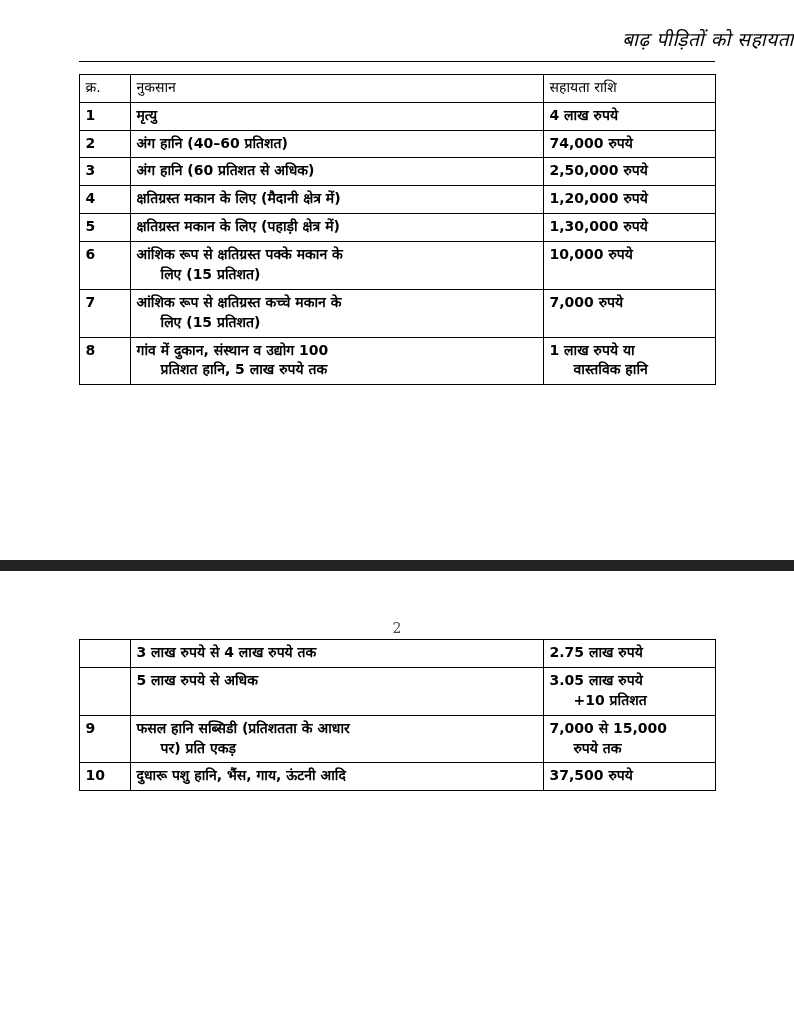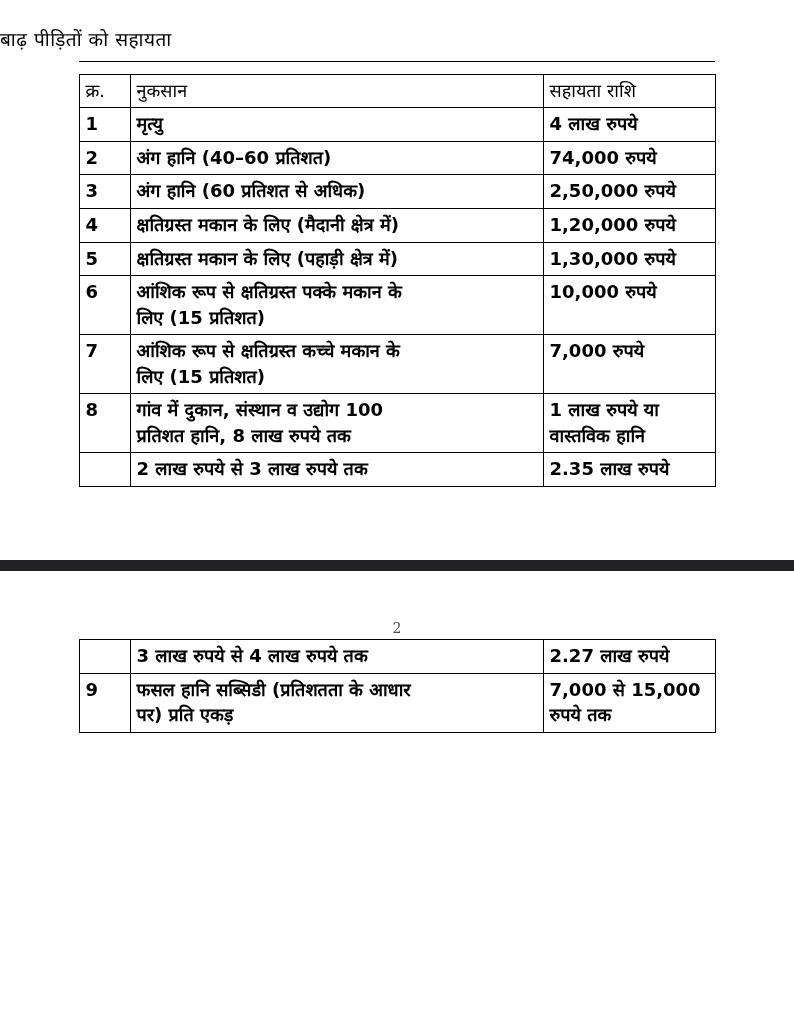--- a/index.html
+++ b/index.html
@@ -28,27 +28,28 @@
   .divider-band {
     position: absolute;
     left: 0;
     top: 560px;
     width: 794px;
     height: 11px;
     background: #222225;
   }
 
   .doc-title {
-    text-align: left;
+    text-align: right;
     font-size: 19px;
     font-weight: 400;
     letter-spacing: 0.5px;
     margin: 0;
     padding-top: 28px;
     line-height: 1.2;
+    font-style: italic;
   }
 
   .title-rule {
     width: 636px;
     margin: 10px auto 0 auto;
     border-top: 1.6px solid #000;
     height: 0;
   }
 
   .page-number {
@@ -69,21 +70,21 @@
     border: 1.7px solid #000;
   }
   .table-wrap-one { padding-top: 12px; }
   .table-wrap-two { padding-top: 0; }
 
   table.aid-table td,
   table.aid-table th {
     border: 1.2px solid #000;
     vertical-align: top;
     padding: 3px 5px 4px 6px;
-    font-size: 18px;
+    font-size: 14px;
     line-height: 1.42;
     font-weight: 700;
     text-align: left;
   }
 
   table.aid-table th {
     font-weight: 400;
   }
   table.aid-table th.col-sn,
   table.aid-table th.col-loss,
@@ -104,21 +105,21 @@
     text-align: justify;
     text-align-last: left;
     -moz-text-align-last: left;
   }
   td.col-amt.justify {
     text-align: justify;
     text-align-last: left;
     -moz-text-align-last: left;
   }
 
-  td .line2 { display: block; }
+  td .line2 { display: block; margin-left: 24px; }
 </style>
 </head>
 <body>
 
 <div class="page page-one">
 
   <h1 class="doc-title">बाढ़ पीड़ितों को सहायता</h1>
 
   <div class="title-rule"></div>
 
@@ -167,27 +168,22 @@
             <td class="col-loss justify">आंशिक रूप से क्षतिग्रस्त पक्के मकान के<span class="line2">लिए (15 प्रतिशत)</span></td>
             <td class="col-amt">10,000 रुपये</td>
           </tr>
           <tr>
             <td class="col-sn">7</td>
             <td class="col-loss justify">आंशिक रूप से क्षतिग्रस्त कच्चे मकान के<span class="line2">लिए (15 प्रतिशत)</span></td>
             <td class="col-amt">7,000 रुपये</td>
           </tr>
           <tr>
             <td class="col-sn">8</td>
-            <td class="col-loss justify">गांव में दुकान, संस्थान व उद्योग 100<span class="line2">प्रतिशत हानि, 8 लाख रुपये तक</span></td>
+            <td class="col-loss justify">गांव में दुकान, संस्थान व उद्योग 100<span class="line2">प्रतिशत हानि, 5 लाख रुपये तक</span></td>
             <td class="col-amt justify">1 लाख रुपये या<span class="line2">वास्तविक हानि</span></td>
-          </tr>
-          <tr>
-            <td class="col-sn"></td>
-            <td class="col-loss">2 लाख रुपये से 3 लाख रुपये तक</td>
-            <td class="col-amt">2.35 लाख रुपये</td>
           </tr>
         </tbody>
     </table>
   </div>
 </div>
 
 <div class="divider-band"></div>
 
 <div class="page page-two">
 
@@ -197,23 +193,33 @@
     <table class="aid-table">
       <colgroup>
         <col class="c-sn">
           <col class="c-loss">
           <col class="c-amt">
       </colgroup>
       <tbody id="tbody-two">
           <tr>
             <td class="col-sn"></td>
             <td class="col-loss">3 लाख रुपये से 4 लाख रुपये तक</td>
-            <td class="col-amt">2.27 लाख रुपये</td>
+            <td class="col-amt">2.75 लाख रुपये</td>
+          </tr>
+          <tr>
+            <td class="col-sn"></td>
+            <td class="col-loss">5 लाख रुपये से अधिक</td>
+            <td class="col-amt justify">3.05 लाख रुपये<span class="line2">+10 प्रतिशत</span></td>
           </tr>
           <tr>
             <td class="col-sn">9</td>
             <td class="col-loss justify">फसल हानि सब्सिडी (प्रतिशतता के आधार<span class="line2">पर) प्रति एकड़</span></td>
             <td class="col-amt justify">7,000 से 15,000<span class="line2">रुपये तक</span></td>
+          </tr>
+          <tr>
+            <td class="col-sn">10</td>
+            <td class="col-loss">दुधारू पशु हानि, भैंस, गाय, ऊंटनी आदि</td>
+            <td class="col-amt">37,500 रुपये</td>
           </tr>
         </tbody>
     </table>
   </div>
 </div>
 
 </body></html>

